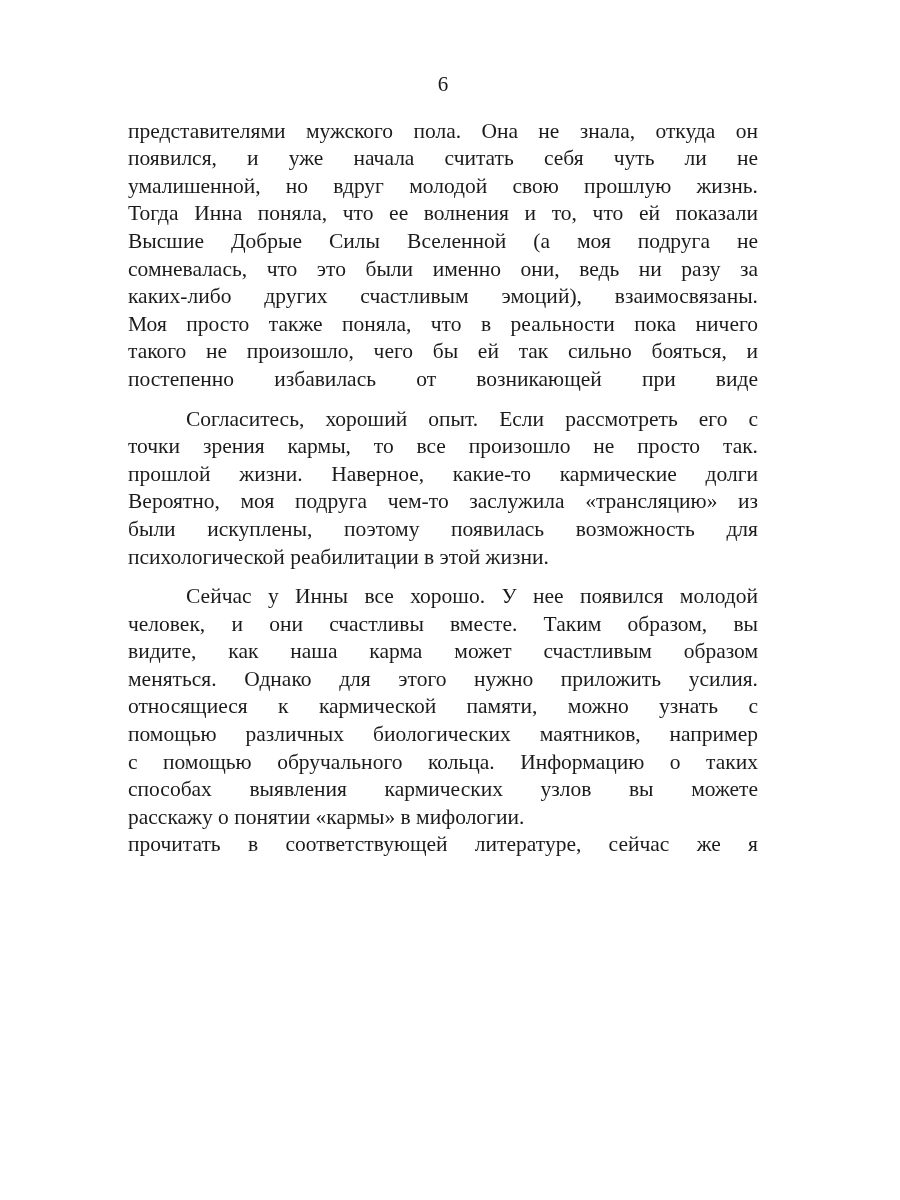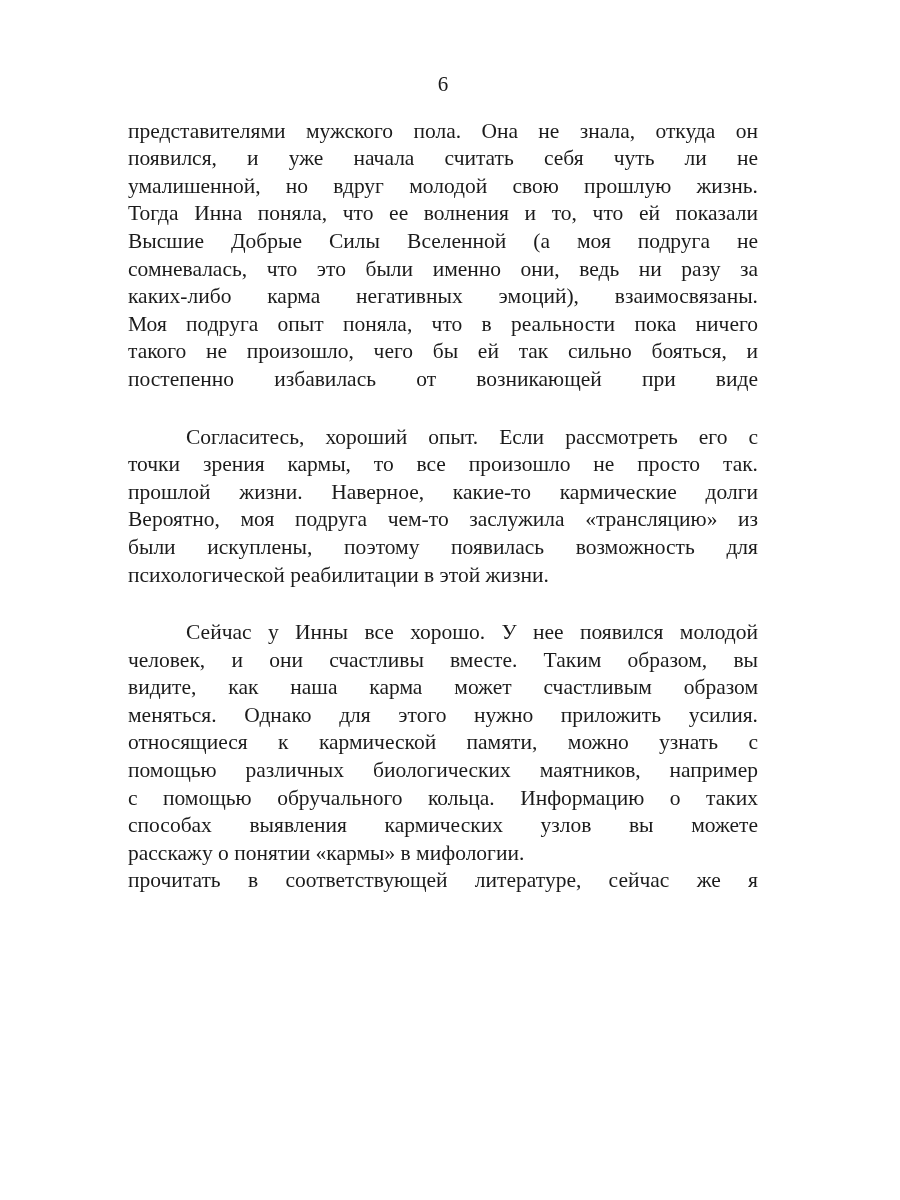--- a/index.html
+++ b/index.html
@@ -23,21 +23,21 @@
     font-size: 21px;
     line-height: 27.6px;
     color: #1b1b1b;
   }
   .text-block {
     margin-top: 19px;
     font-size: 21.5px;
     line-height: 27.6px;
   }
   .paragraph + .paragraph {
-    margin-top: 30px;
+    margin-top: 12px;
   }
   .line {
     text-align: justify;
     text-align-last: justify;
   }
   .line.last {
     text-align-last: left;
   }
   .line.indent {
     text-indent: 58px;
@@ -49,22 +49,22 @@
 <div class="document-page">
   <div class="page-number">6</div>
   <div class="text-block">
       <div class="paragraph">
         <div class="line">представителями мужского пола. Она не знала, откуда он</div>
         <div class="line">появился, и уже начала считать себя чуть ли не</div>
         <div class="line">умалишенной, но вдруг молодой свою прошлую жизнь.</div>
         <div class="line">Тогда Инна поняла, что ее волнения и то, что ей показали</div>
         <div class="line">Высшие Добрые Силы Вселенной (а моя подруга не</div>
         <div class="line">сомневалась, что это были именно они, ведь ни разу за</div>
-        <div class="line">каких-либо карма негативных эмоций), взаимосвязаны.</div>
-        <div class="line">Моя подруга опыт поняла, что в реальности пока ничего</div>
+        <div class="line">каких-либо других счастливым эмоций), взаимосвязаны.</div>
+        <div class="line">Моя просто также поняла, что в реальности пока ничего</div>
         <div class="line">такого не произошло, чего бы ей так сильно бояться, и</div>
         <div class="line">постепенно избавилась от возникающей при виде</div>
       </div>
       <div class="paragraph">
         <div class="line indent">Согласитесь, хороший опыт. Если рассмотреть его с</div>
         <div class="line">точки зрения кармы, то все произошло не просто так.</div>
         <div class="line">прошлой жизни. Наверное, какие-то кармические долги</div>
         <div class="line">Вероятно, моя подруга чем-то заслужила «трансляцию» из</div>
         <div class="line">были искуплены, поэтому появилась возможность для</div>
         <div class="line last">психологической реабилитации в этой жизни.</div>

